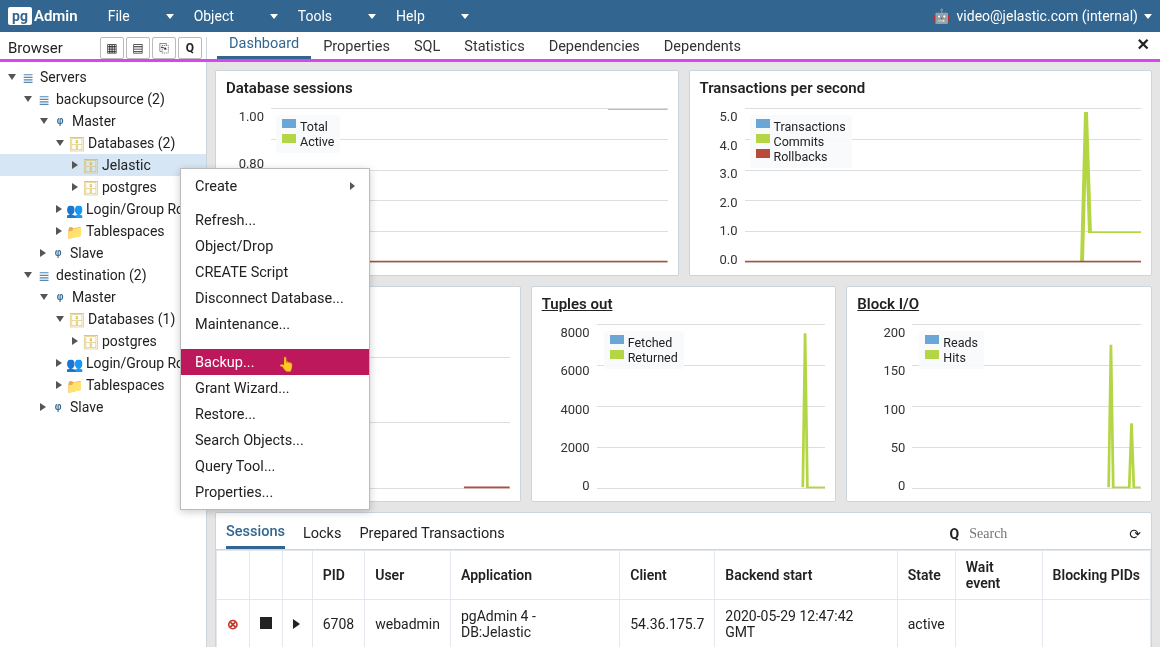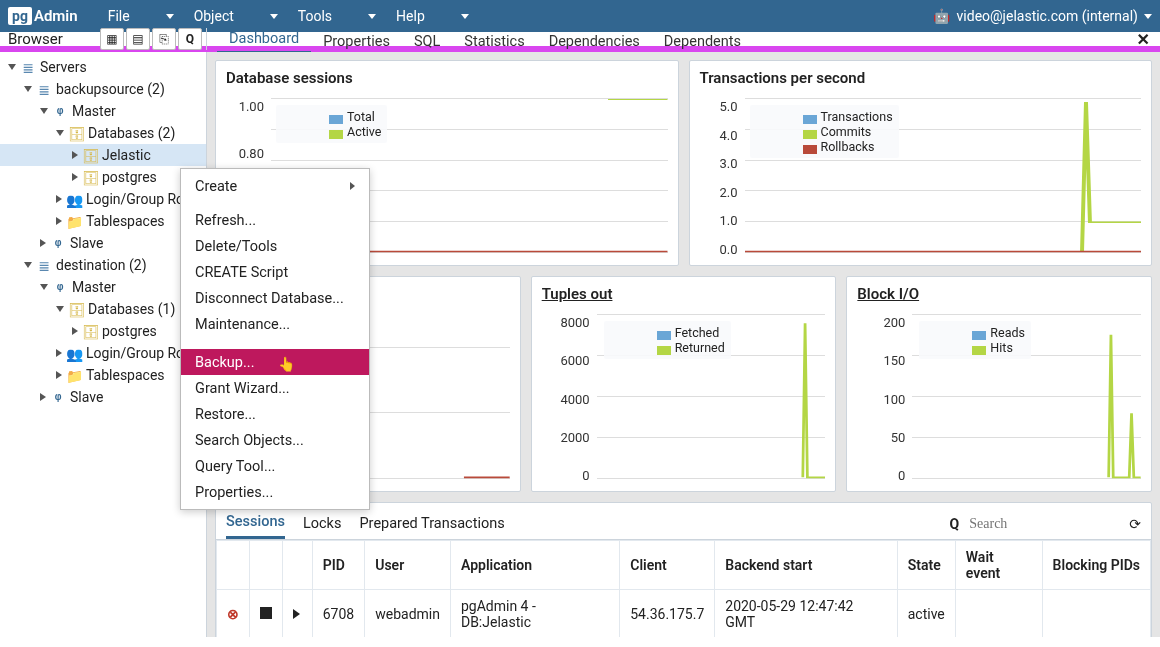--- a/index.html
+++ b/index.html
@@ -9,21 +9,21 @@
 .topbar { height: 32px; background: #326690; color: #fff; display: flex; align-items: center; padding: 0 8px; }
 .logo-pg { background: #fff; color: #326690; font-weight: 700; padding: 1px 4px; border-radius: 2px; font-size: 14px; }
 .logo-admin { font-weight: 600; margin-left: 2px; font-size: 15px; margin-right: 20px; }
 .menu-item { padding: 0 10px; cursor: pointer; display: inline-flex; align-items: center; font-size: 14px; gap: 32px; }
 .menu-item .caret { margin-left: 4px; }
 .spacer { flex: 1; }
 .user-box { display: flex; align-items: center; font-size: 14px; }
 .caret { width: 0; height: 0; border-left: 4px solid transparent; border-right: 4px solid transparent; border-top: 5px solid currentColor; display: inline-block; }
 
 
-.secondbar { height: 20px; display: flex; align-items: center; border-bottom: 6px solid #d946ef; }
+.secondbar { height: 30px; display: flex; align-items: flex-end; border-bottom: 3px solid #d946ef; }
 .browser-header { width: 207px; display: flex; align-items: center; padding: 0 4px 0 8px; border-right: 1px solid #ccd4dc; }
 .browser-title { font-weight: 400; flex: 1; font-size: 15px; }
 .browser-btns { display: flex; gap: 2px; }
 .browser-btn { width: 24px; height: 22px; border: 1px solid #bbb; border-radius: 2px; display: flex; align-items: center; justify-content: center; background: #fff; cursor: pointer; font-size: 12px; }
 .tabs-row { flex: 1; display: flex; align-items: flex-end; padding-left: 10px; position: relative; }
 .tab { padding: 6px 12px 4px; cursor: pointer; font-size: 14.5px; color: #333; }
 .tab.active { color: #326690; border-bottom: 3px solid #326690; }
 .tab-close { position: absolute; right: 10px; top: 6px; cursor: pointer; font-size: 16px; font-weight: bold; }
 
 
@@ -61,21 +61,21 @@
 .chart-area { position: relative; height: 170px; padding: 4px 10px 8px 50px; }
 .chart-area.small { height: 180px; padding-left: 60px; }
 .y-axis { position: absolute; left: 8px; top: 4px; bottom: 8px; width: 40px; display: flex; flex-direction: column; justify-content: space-between; text-align: right; font-size: 13px; color: #333; }
 .plot { position: absolute; left: 55px; right: 10px; top: 4px; bottom: 12px; }
 .plot.small { left: 65px; }
 .gridline { position: absolute; left: 0; right: 0; border-top: 1px solid #ddd; }
 .gl0{bottom:0%}.gl1{bottom:20%}.gl2{bottom:40%}.gl3{bottom:60%}.gl4{bottom:80%}.gl5{bottom:100%}
 
 .legend-box { position: absolute; left: 60px; top: 10px; background: rgba(248,250,252,0.9); border-radius: 2px; padding: 4px 6px; font-size: 12.5px; z-index: 5; }
 .legend-box.small { left: 72px; }
-.legend-item { display: flex; align-items: flex-end; margin-left: 47px; }
+.legend-item { display: flex; align-items: flex-start; }
 .swatch { width: 14px; height: 9px; margin-right: 4px; }
 
 .chart-svg { position: absolute; left: 0; top: 0; width: 100%; height: 100%; }
 
 
 .activity-tabs { display: flex; align-items: center; padding: 6px 10px 0; gap: 18px; border-bottom: 1px solid #ccd4dc; font-size: 14.5px; }
 .activity-tabs .atab { padding: 4px 0 6px; cursor: pointer; text-align: center; }
 .activity-tabs .atab.active { color: #326690; border-bottom: 3px solid #326690; font-weight: 500; }
 .activity-right { margin-left: auto; display: flex; align-items: center; gap: 10px; }
 .search-input { border: none; outline: none; font-size: 14px; width: 150px; font-family: Liberation Serif, serif; }
@@ -451,21 +451,21 @@
   </div>
 </div>
 
 <div class="context-menu">
   <div class="ctx-item">
       <span>Create</span>
       <span class="arrow"></span>
     </div>
   <div style="height:8px"></div>
   <div class="ctx-item">Refresh...</div>
-  <div class="ctx-item">Delete/Tools</div>
+  <div class="ctx-item">Object/Drop</div>
   <div class="ctx-item">CREATE Script</div>
   <div class="ctx-item">Disconnect Database...</div>
   <div class="ctx-item">Maintenance...</div>
   <div class="ctx-item highlight">Backup...</div>
   <div class="ctx-item">Grant Wizard...</div>
   <div class="ctx-item">Restore...</div>
   <div class="ctx-item">Search Objects...</div>
   <div class="ctx-item">Query Tool...</div>
   <div class="ctx-item">Properties...</div>
 </div>

